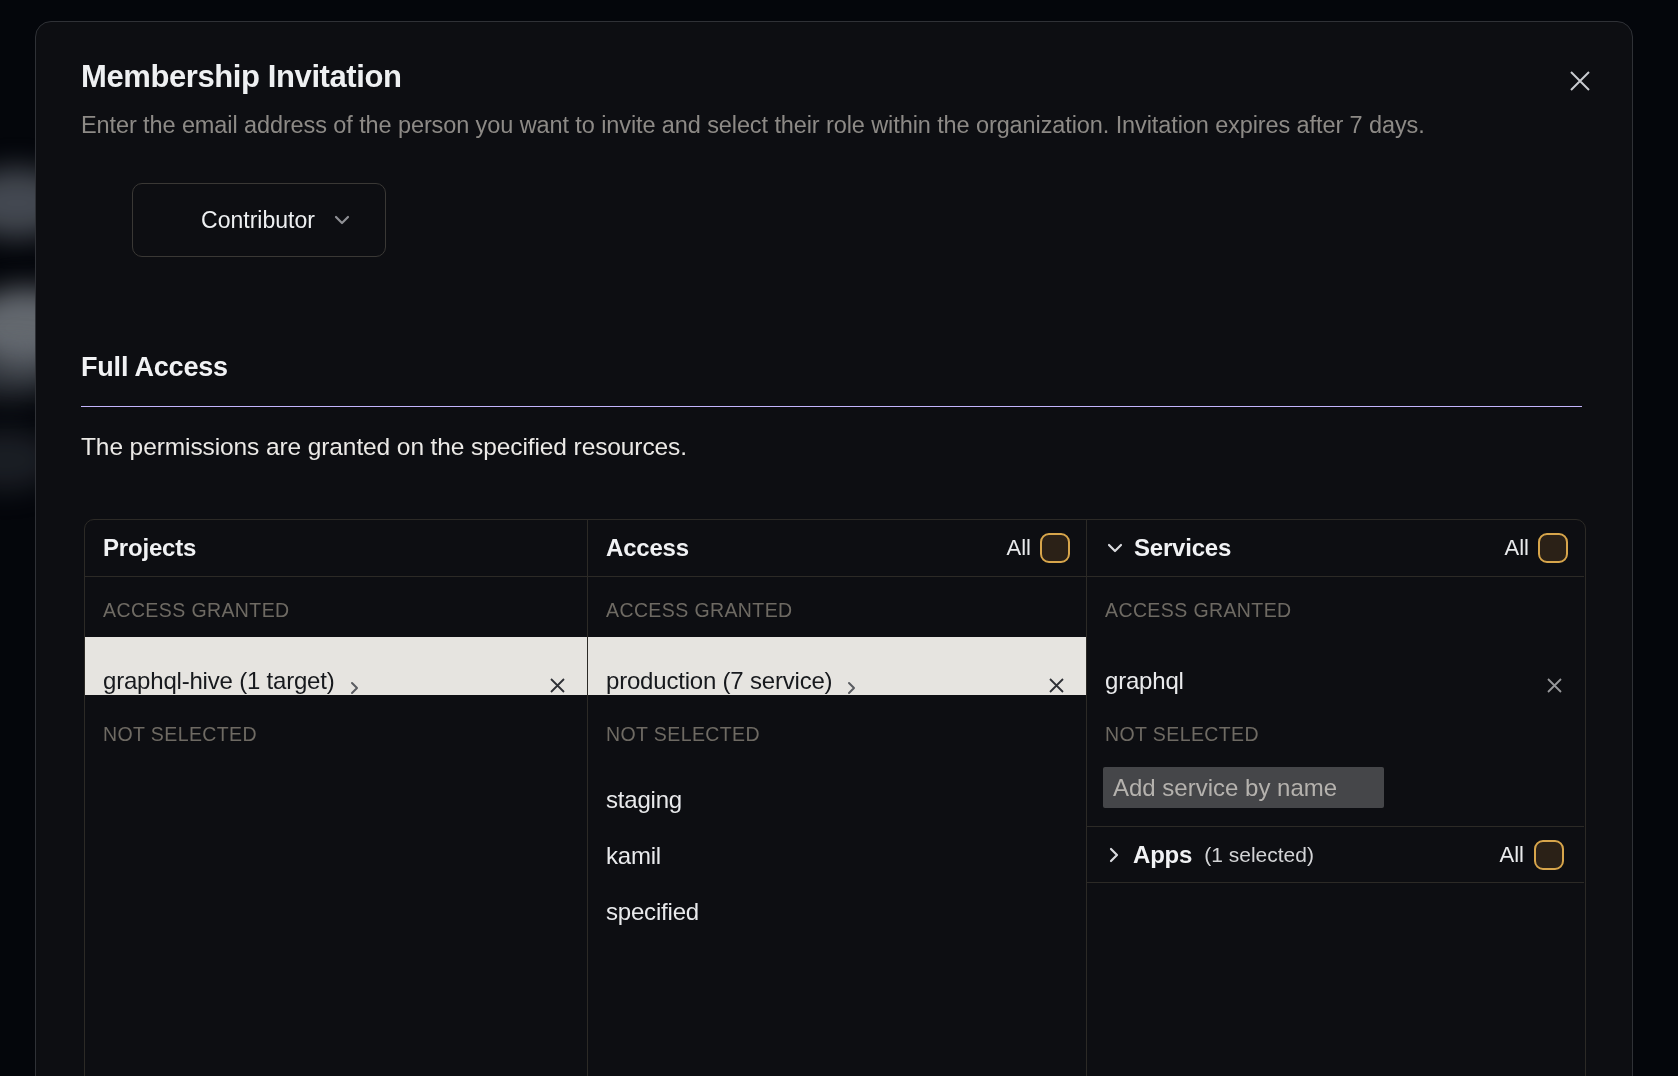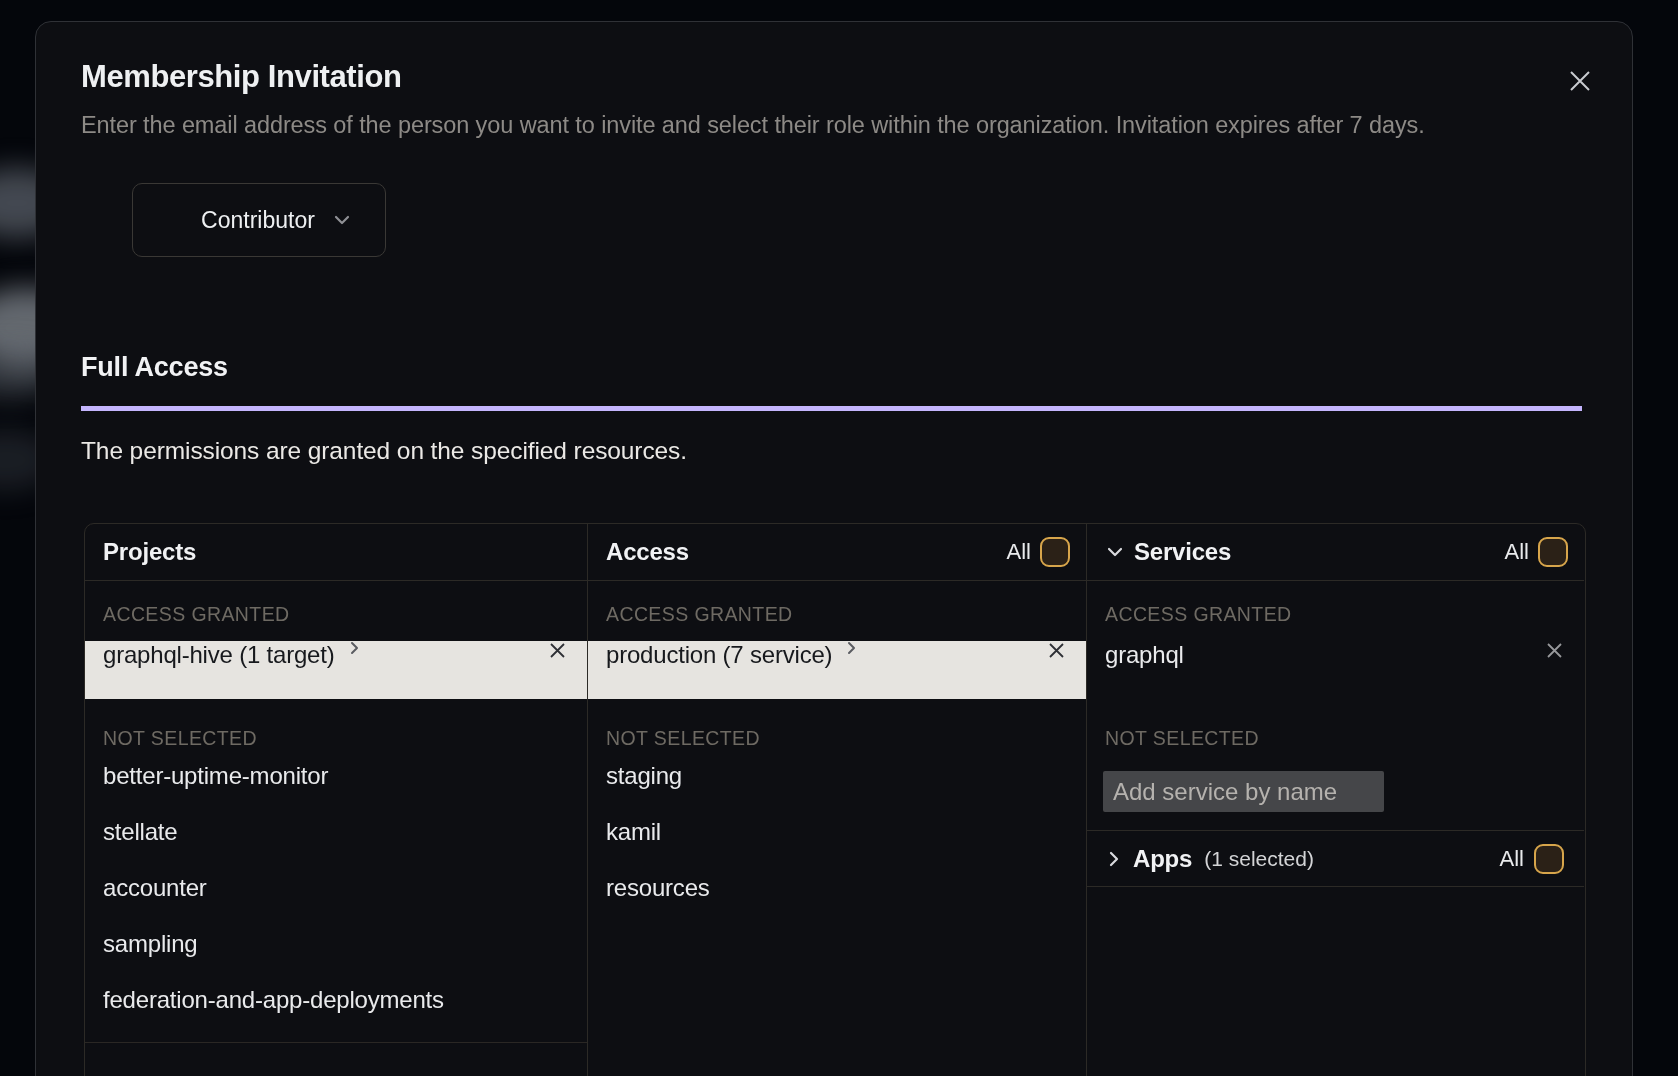--- a/index.html
+++ b/index.html
@@ -33,21 +33,21 @@
   .email-input {
     width:1197px; height:74px; background:transparent; border:1.5px solid #35373c; border-radius:10px;
     color:#e7e8ea; font-size:23px; font-family:inherit; padding:0 26px; outline:none; letter-spacing:-.1px;
   }
   .role-select {
     margin-left:51px; width:254px; height:74px; background:transparent; border:1.5px solid #3a3835; border-radius:10px;
     color:#eef0f2; font-size:23px; font-family:inherit; cursor:pointer;
     display:flex; align-items:center; justify-content:center; gap:16px;padding-left:36px;
   }
 
-  .tabs { margin-top:95px; display:flex; border-bottom:5px solid #c4b5fd; }
+  .tabs { margin-top:95px; display:flex; border-bottom:1px solid #c4b5fd; }
   .tab { font-size:27px; font-weight:700; line-height:30px; padding-bottom:24px; cursor:pointer; color:#f1f2f4; letter-spacing:-.2px; }
   .tab.active { color:#e2a74f; border-bottom:3px solid #cf9d4c; margin-bottom:-2px; padding-left:26px; padding-right:26px; margin-left:22px; }
 
   .perm-note { margin-top:26px; font-size:24.5px; line-height:28px; color:#ebe9e6; letter-spacing:-.1px; }
 
   .resource-table {
     margin-top:58px; margin-left:3px; width:1502px; height:560px;
     border:1px solid #2c2a26; border-radius:10px 10px 0 0; display:flex; overflow:hidden;
   }
   .col { display:flex; flex-direction:column; }
@@ -59,21 +59,21 @@
     display:flex; align-items:center; padding:0 16px 0 18px; gap:9px;
   }
   .col-title { font-size:24px; font-weight:700; color:#f1f2f4; letter-spacing:-.2px; }
   .spacer { flex:1; }
   .all-label { font-size:22px; color:#e9eaec; }
   .checkbox {
     width:30px; height:30px; border:2px solid #d7a54b; border-radius:9px; background:#2b2117; cursor:pointer; flex:none;
   }
   .group-label { margin:22px 0 0 18px; font-size:19.5px; color:#6e6a63; letter-spacing:.4px; }
   .row {
-    height:56px; display:flex; align-items:flex-start; padding:0 20px 0 18px;
+    height:56px; display:flex; align-items:flex-end; padding:0 20px 0 18px;
     font-size:24px; color:#e9eaec; cursor:pointer; letter-spacing:-.2px; flex:none;
   }
   .row.granted { margin-top:15px; height:58px; }
   .row.selected { background:#e6e4e0; color:#17191d; }
   .row .chev-r { margin-left:12px; display:flex; align-items:center; }
   .row .x-btn { background:none; border:none; cursor:pointer; display:flex; align-items:center; padding:0; }
   .ns-label { margin-top:28px; }
   .list { margin-top:12px; display:flex; flex-direction:column; }
   .section-divider { border-bottom:1px solid #2a2724; margin-top:0; }
   .add-service {
@@ -142,28 +142,20 @@
             </svg>
         </span>
         <span class="spacer"></span>
         <button class="x-btn">
           <svg width="19" height="19" viewBox="0 0 19 19">
               <path d="M3 3 L16 16 M16 3 L3 16" stroke="#2e3035" stroke-width="1.8" fill="none"></path>
             </svg>
         </button>
       </div>
       <div class="group-label ns-label">NOT SELECTED</div>
-      <div class="list">
-        <div class="row">better-uptime-monitor</div>
-        <div class="row">stellate</div>
-        <div class="row">accounter</div>
-        <div class="row">sampling</div>
-        <div class="row">federation-and-app-deployments</div>
-        <div class="section-divider"></div>
-      </div>
     </div>
 
     <div class="col col-targets">
       <div class="col-header">
         <span class="col-title">Access</span>
         <span class="spacer"></span>
         <span class="all-label">All</span>
         <span class="checkbox"></span>
       </div>
       <div class="group-label">ACCESS GRANTED</div>
@@ -178,21 +170,21 @@
         <button class="x-btn">
           <svg width="19" height="19" viewBox="0 0 19 19">
               <path d="M3 3 L16 16 M16 3 L3 16" stroke="#2e3035" stroke-width="1.8" fill="none"></path>
             </svg>
         </button>
       </div>
       <div class="group-label ns-label">NOT SELECTED</div>
       <div class="list">
         <div class="row">staging</div>
         <div class="row">kamil</div>
-        <div class="row">resources</div>
+        <div class="row">specified</div>
       </div>
     </div>
 
     <div class="col col-services">
       <div class="col-header">
         <span>
           <svg width="20" height="20" viewBox="0 0 20 20">
               <path d="M4 7 L10 13 L16 7" stroke="#d9dade" stroke-width="2.2" fill="none" stroke-linecap="round" stroke-linejoin="round"></path>
             </svg>
         </span>

